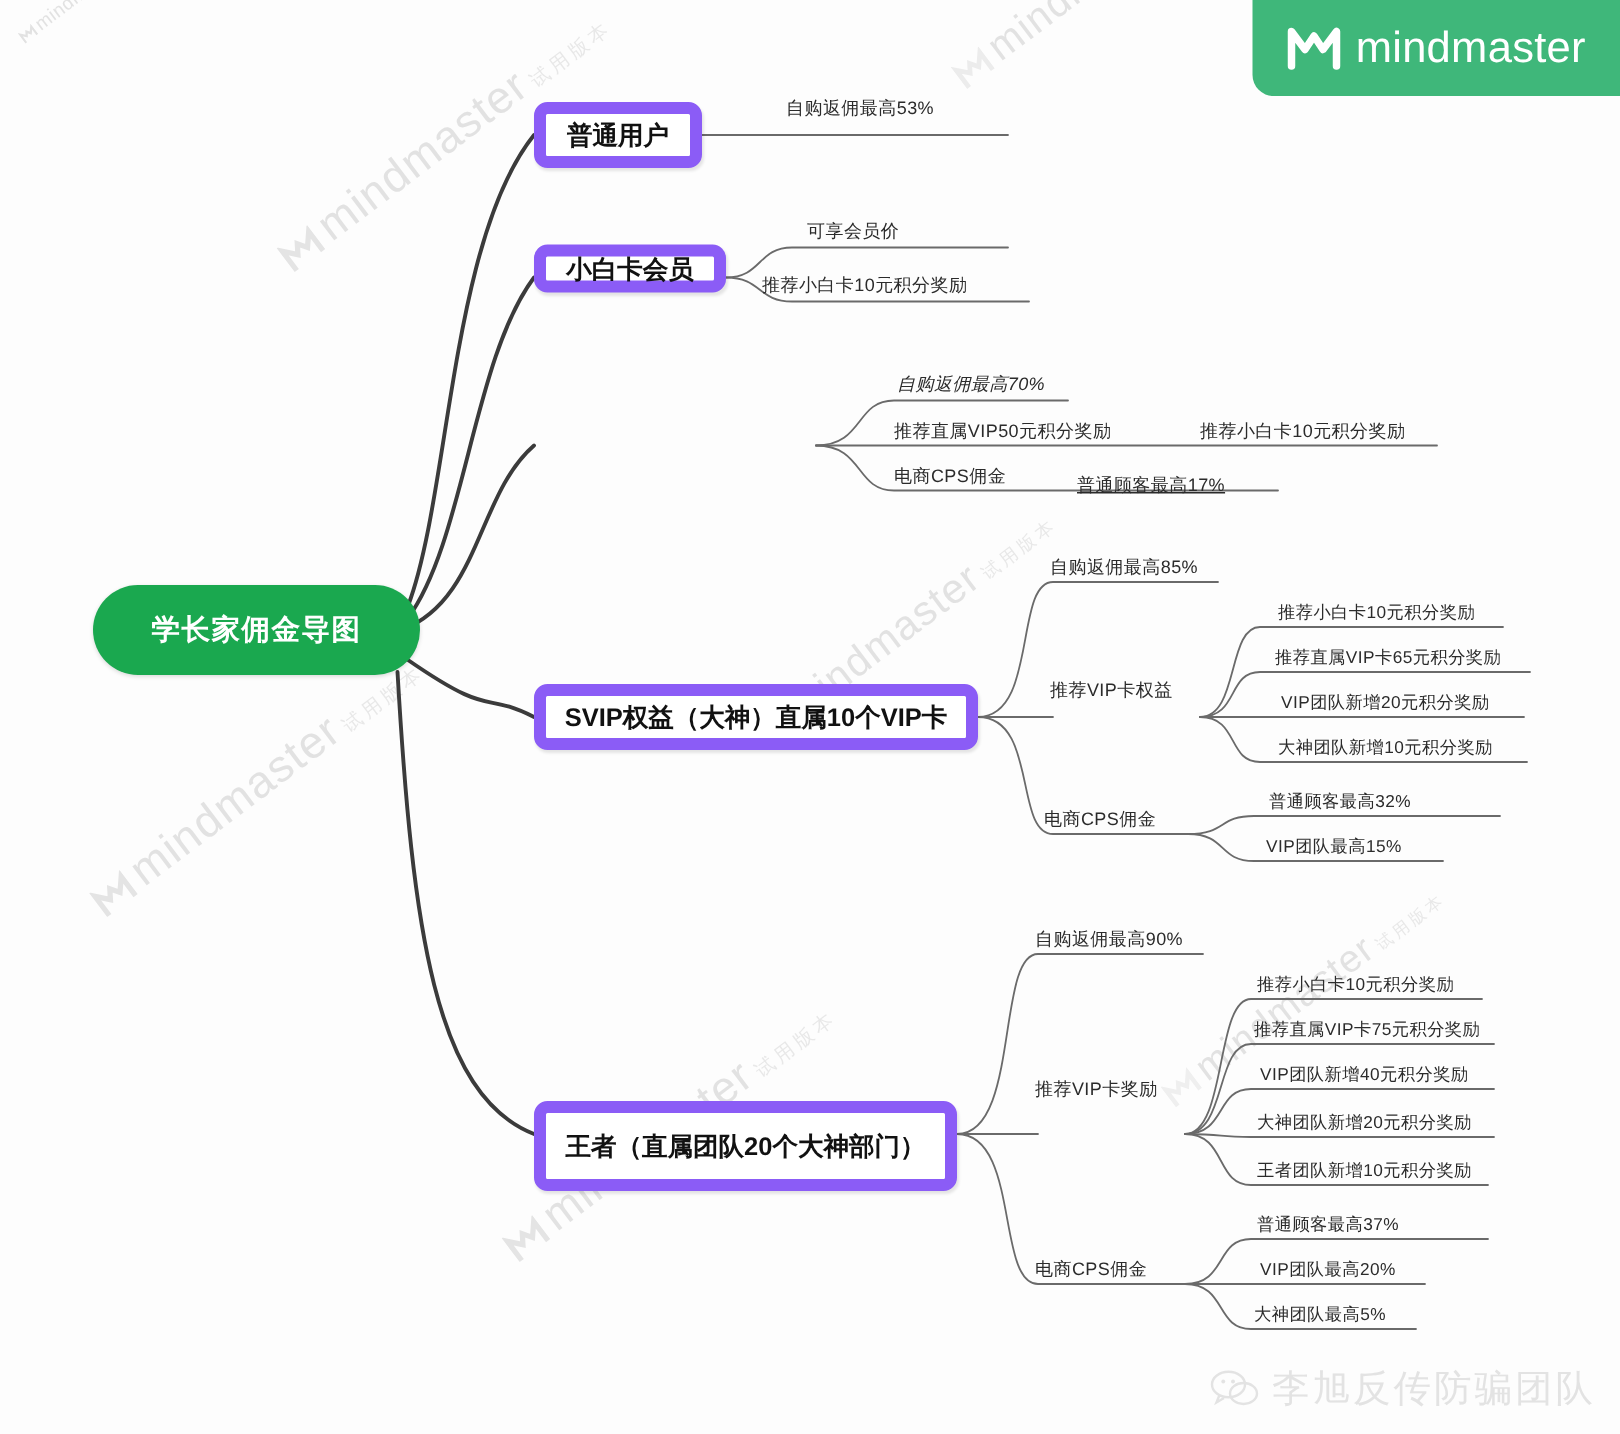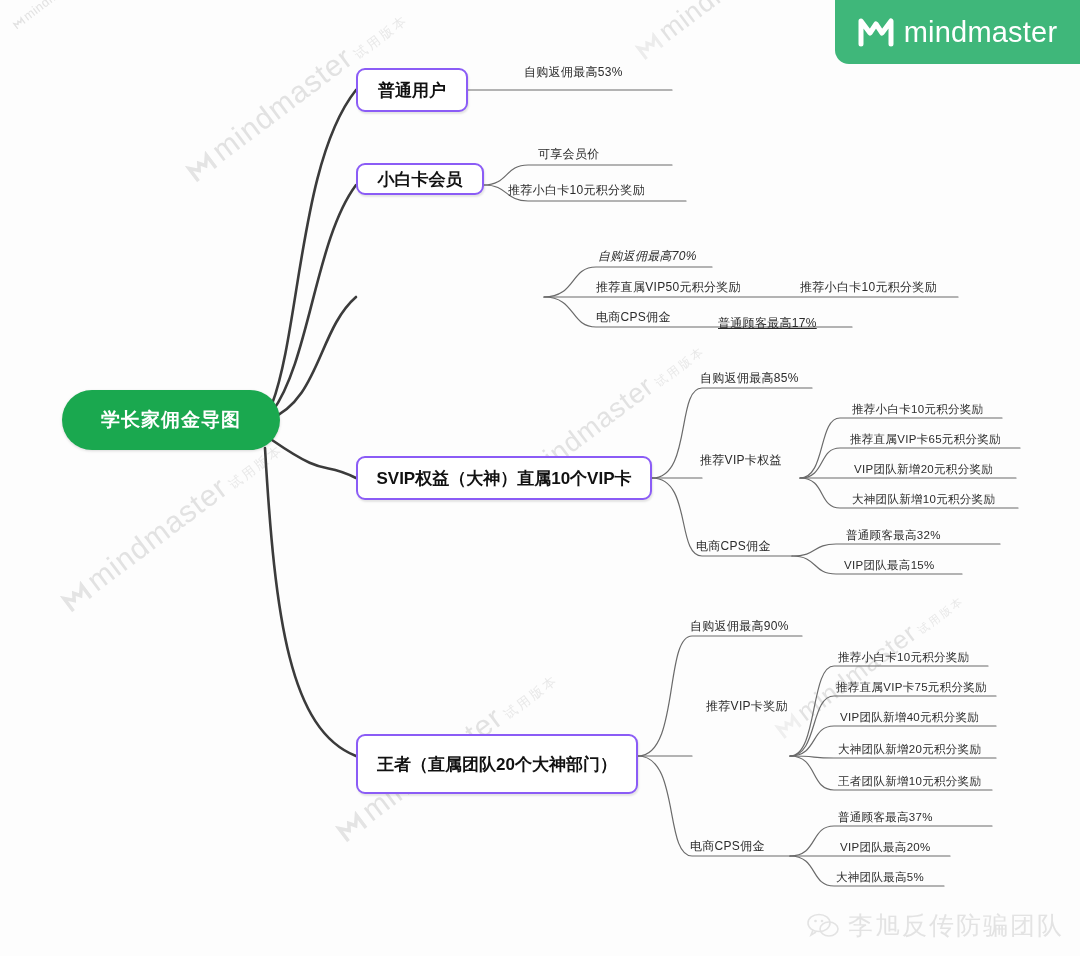--- a/index.html
+++ b/index.html
@@ -54,21 +54,21 @@
     color: #ffffff;
     font-size: 19px;
     font-weight: bold;
     letter-spacing: 1px;
     box-shadow: 0 1px 3px rgba(0,0,0,0.15);
   }
   
   .branch-box {
     position: absolute;
     background: #ffffff;
-    border: 2px solid #8b5cf6;
+    border: 8px solid #8b5cf6;
     border-radius: 9px;
     display: flex; align-items: center; justify-content: center;
     color: #111111;
     font-weight: bold;
     white-space: nowrap;
     box-shadow: 1px 2px 2px rgba(0,0,0,0.10);
   }
   
   .topic {
     position: absolute;
@@ -230,21 +230,21 @@
   <div class="topic s12" style="left:700px; top:454px;">推荐VIP卡权益</div>
   <div class="topic s11" style="left:852px; top:404px;">推荐小白卡10元积分奖励</div>
   <div class="topic s11" style="left:850px; top:434px;">推荐直属VIP卡65元积分奖励</div>
   <div class="topic s11" style="left:854px; top:464px;">VIP团队新增20元积分奖励</div>
   <div class="topic s11" style="left:852px; top:494px;">大神团队新增10元积分奖励</div>
   <div class="topic s12" style="left:696px; top:540px;">电商CPS佣金</div>
   <div class="topic s11" style="left:846px; top:530px;">普通顾客最高32%</div>
   <div class="topic s11" style="left:844px; top:560px;">VIP团队最高15%</div>
 
   <div class="topic s12" style="left:690px; top:620px;">自购返佣最高90%</div>
-  <div class="topic s12" style="left:690px; top:700px;margin-left:16px;">推荐VIP卡奖励</div>
+  <div class="topic s12" style="left:690px; top:720px;">推荐VIP卡奖励</div>
   <div class="topic s11" style="left:838px; top:652px;">推荐小白卡10元积分奖励</div>
   <div class="topic s11" style="left:836px; top:682px;">推荐直属VIP卡75元积分奖励</div>
   <div class="topic s11" style="left:840px; top:712px;">VIP团队新增40元积分奖励</div>
   <div class="topic s11" style="left:838px; top:744px;">大神团队新增20元积分奖励</div>
   <div class="topic s11" style="left:838px; top:776px;">王者团队新增10元积分奖励</div>
   <div class="topic s12" style="left:690px; top:840px;">电商CPS佣金</div>
   <div class="topic s11" style="left:838px; top:812px;">普通顾客最高37%</div>
   <div class="topic s11" style="left:840px; top:842px;">VIP团队最高20%</div>
   <div class="topic s11" style="left:836px; top:872px;">大神团队最高5%</div>
 

